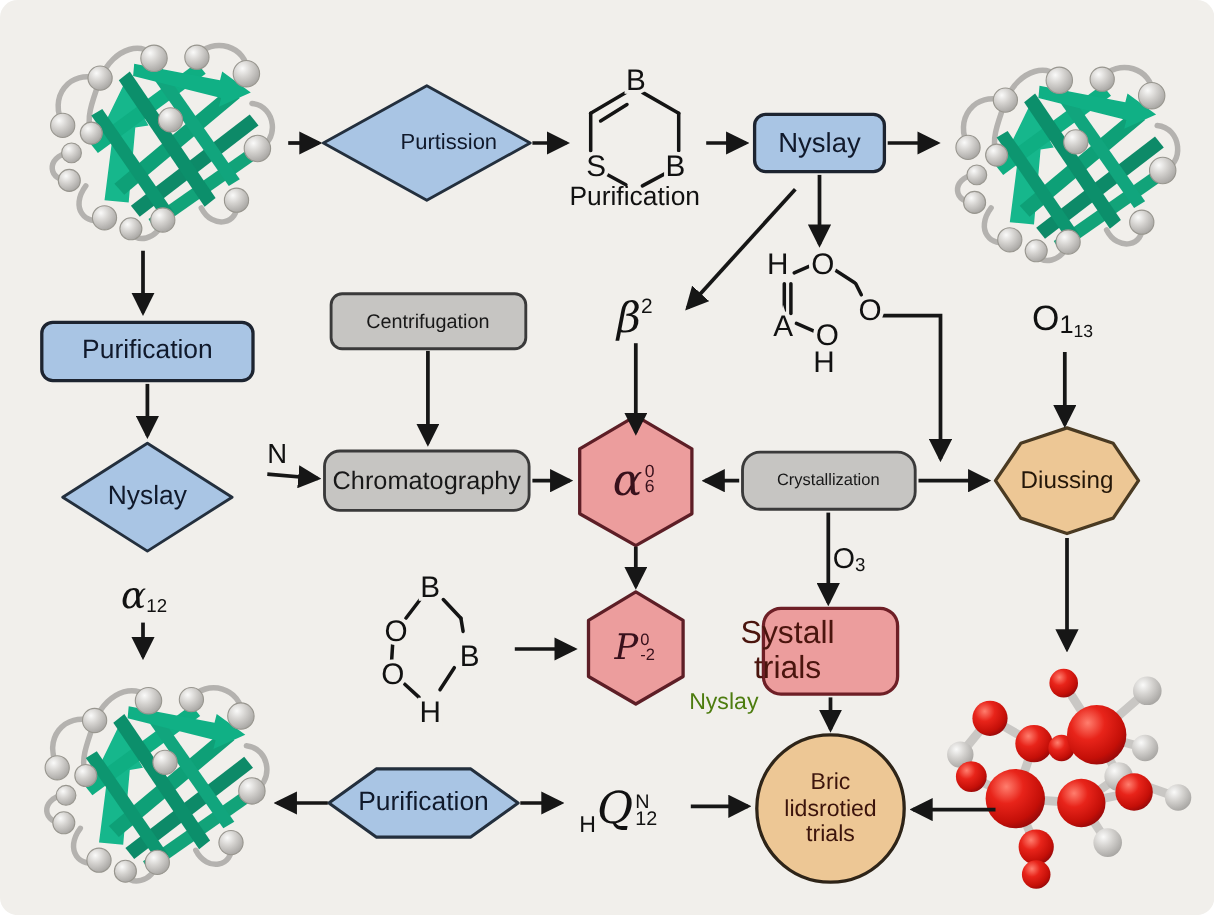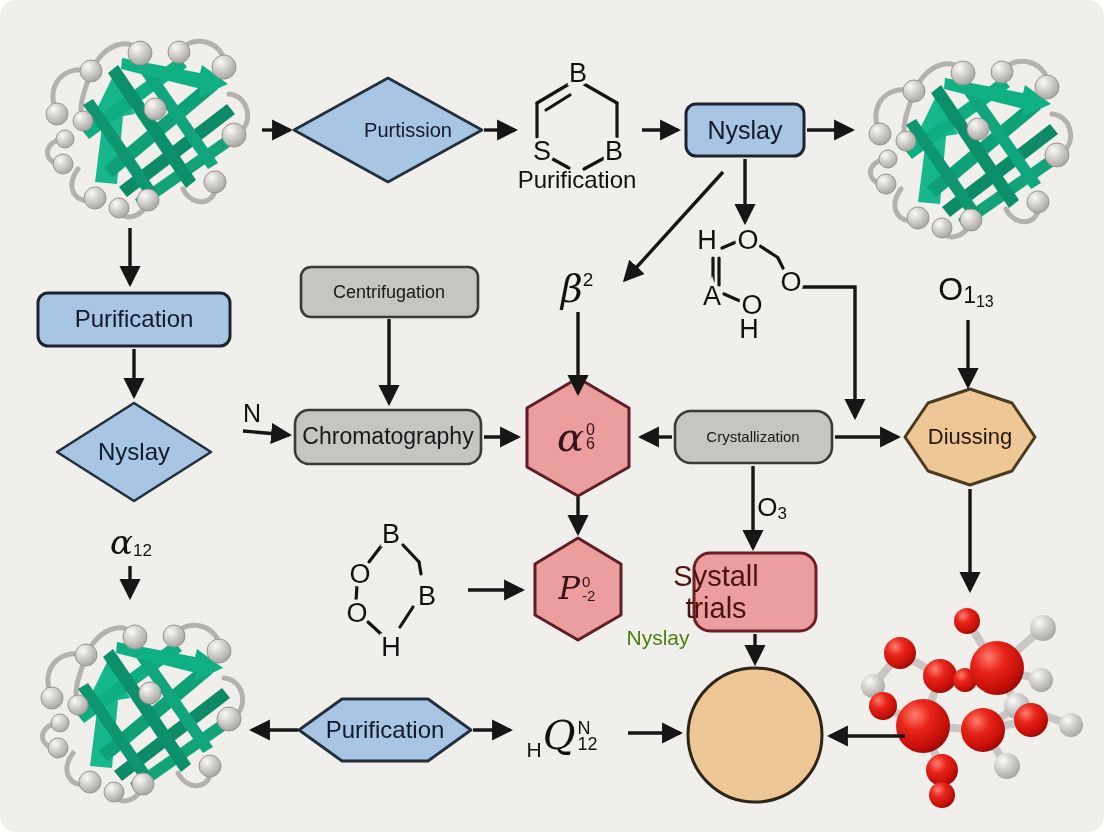--- a/index.html
+++ b/index.html
@@ -250,20 +250,25 @@
   </span>
 </div>
 
 <div class="lbl maroon-t" style="left:716px;top:592px;font-size:29px">
   <div>Systall</div>
   <div>trials</div>
 </div>
 
 <div class="lbl blue-t" style="left:385px;top:730px;font-size:24px">Purification</div>
 
+<div class="lbl" style="left:755px;top:735px;font-size:21px;color:#3c140c">
+  <div>Bric</div>
+  <div>lidsrotied</div>
+  <div>trials</div>
+</div>
 
 <div class="lbl mathrow" style="left:577px;top:289px;color:#111">
   <span class="math" style="font-size:38px">β</span>
   <span style="font-size:19px;margin-bottom:20px">2</span>
 </div>
 
 <div class="lbl mathrow" style="left:966px;top:290px;color:#111">
   <span style="font-size:32px">O</span>
   <span style="font-size:23px;margin-top:12px">1</span>
   <span style="font-size:16px;margin-top:24px">13</span>

